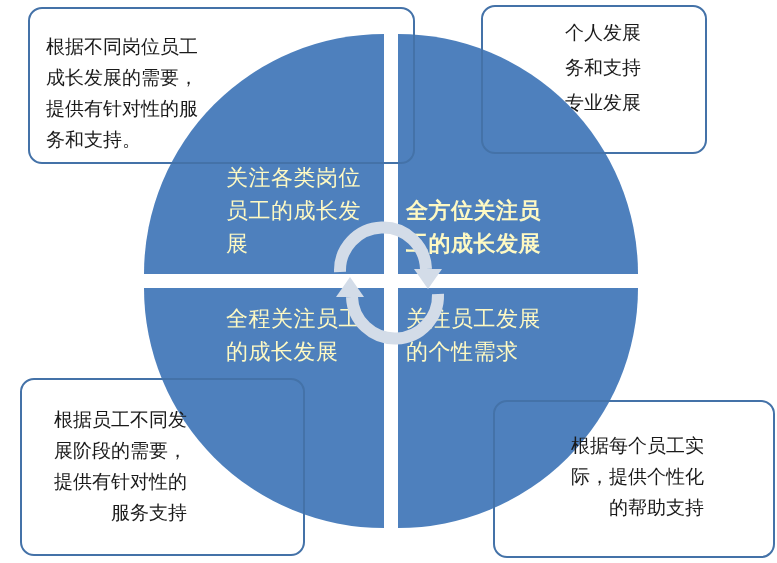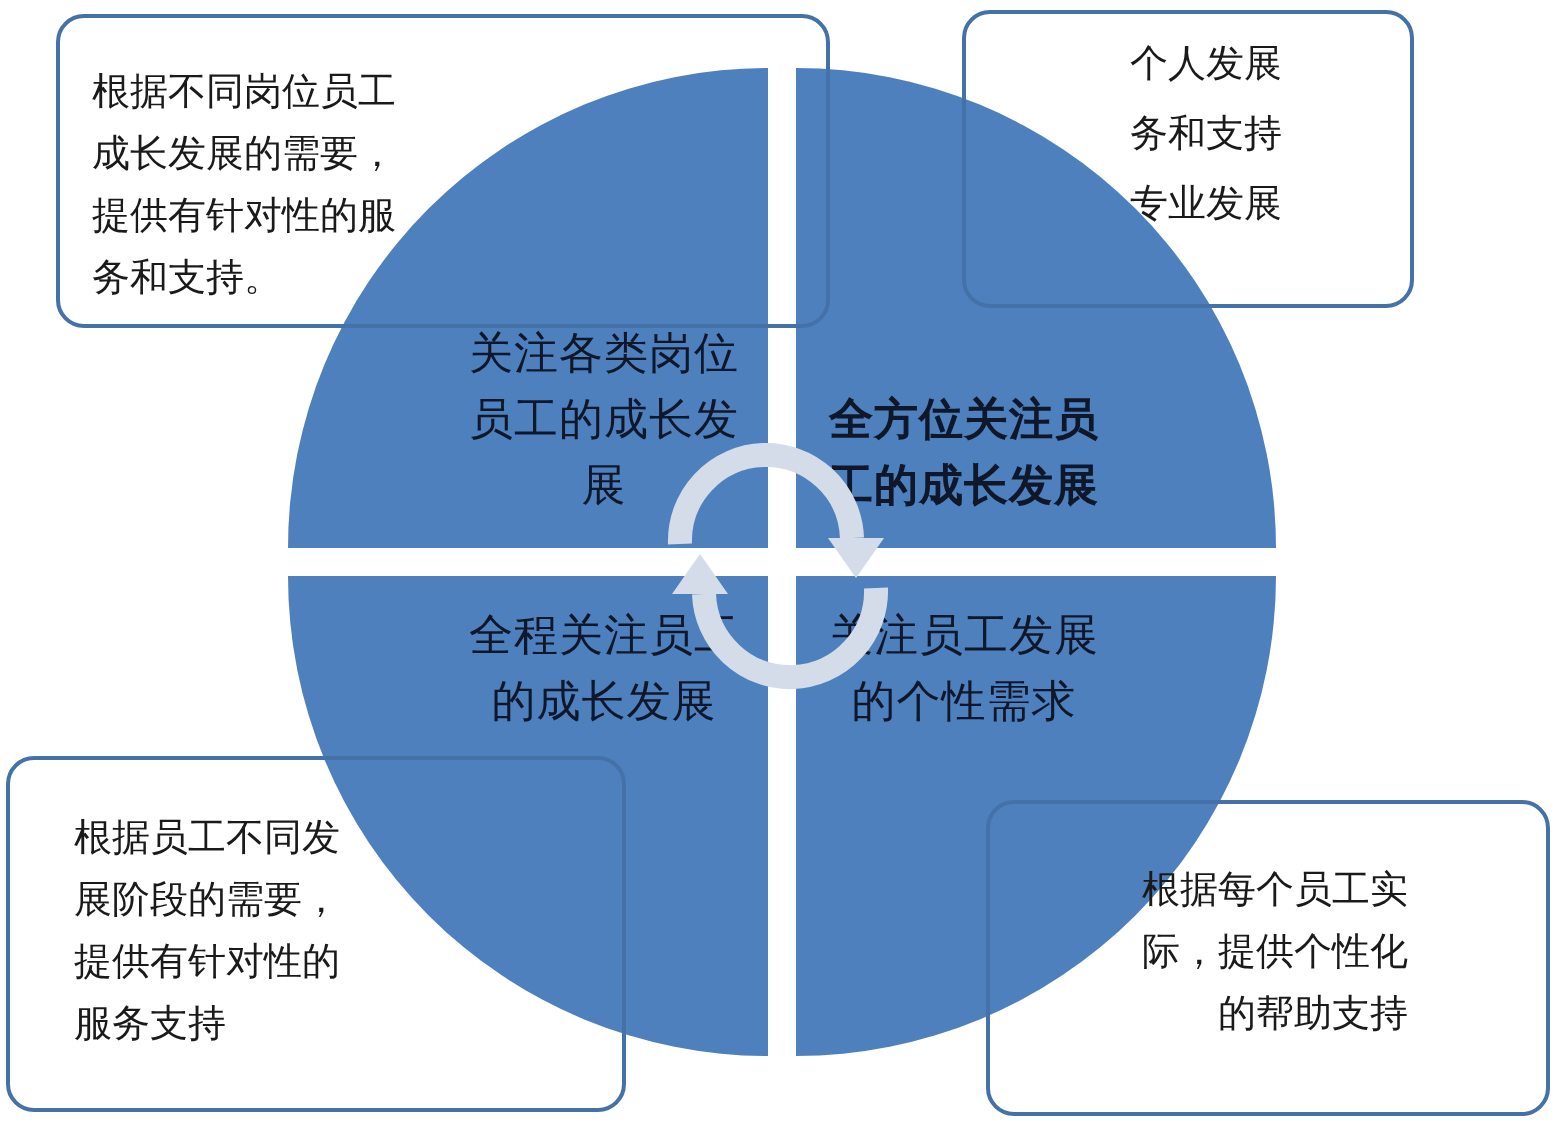--- a/index.html
+++ b/index.html
@@ -33,24 +33,24 @@
     background: #4E80BD;
     box-sizing: border-box;
   }
   .q-tl { left: 0px;   top: 0px;   border-radius: 240px 0 0 0; }
   .q-tr { left: 254px; top: 0px;   border-radius: 0 240px 0 0; font-weight: bold; }
   .q-bl { left: 0px;   top: 254px; border-radius: 0 0 0 240px; }
   .q-br { left: 254px; top: 254px; border-radius: 0 0 240px 0; }
 
   .q-label {
     position: absolute;
-    color: #0f172a;
+    color: #fef9c3;
     font-size: 22px;
     line-height: 33px;
-    text-align: center;
+    text-align: left;
     width: 152px;
     letter-spacing: 0.5px;
   }
   .q-tl .q-label { right: 6px;  bottom: 14px; }
   .q-tr .q-label { left: 8px;   bottom: 14px; }
   .q-bl .q-label { right: 6px;  top: 14px; }
   .q-br .q-label { left: 8px;   top: 14px; }
 
   
   #cycle-arrows {
@@ -84,21 +84,21 @@
   #callout-top-right { left: 481px; top: 5px;   width: 226px; height: 149px; }
   #callout-top-right .c-list {
     position: absolute;
     left: 82px;
     top: 8px;
     font-size: 19px;
     line-height: 35px;
   }
   #callout-top-right .c-list .li { white-space: nowrap; }
 
-  #callout-bottom-left { left: 3px;  top: 378px; width: 310px; height: 178px; }
+  #callout-bottom-left { left: 20px;  top: 378px; width: 285px; height: 178px; text-align: right; }
   #callout-bottom-left .c-text { left: 32px; top: 24px; }
 
   #callout-bottom-right { left: 493px; top: 400px; width: 282px; height: 158px; }
   #callout-bottom-right .c-text { left: 76px; top: 28px; text-align: right; }
 </style>
 </head>
 <body>
 
 <div id="stage">
 

